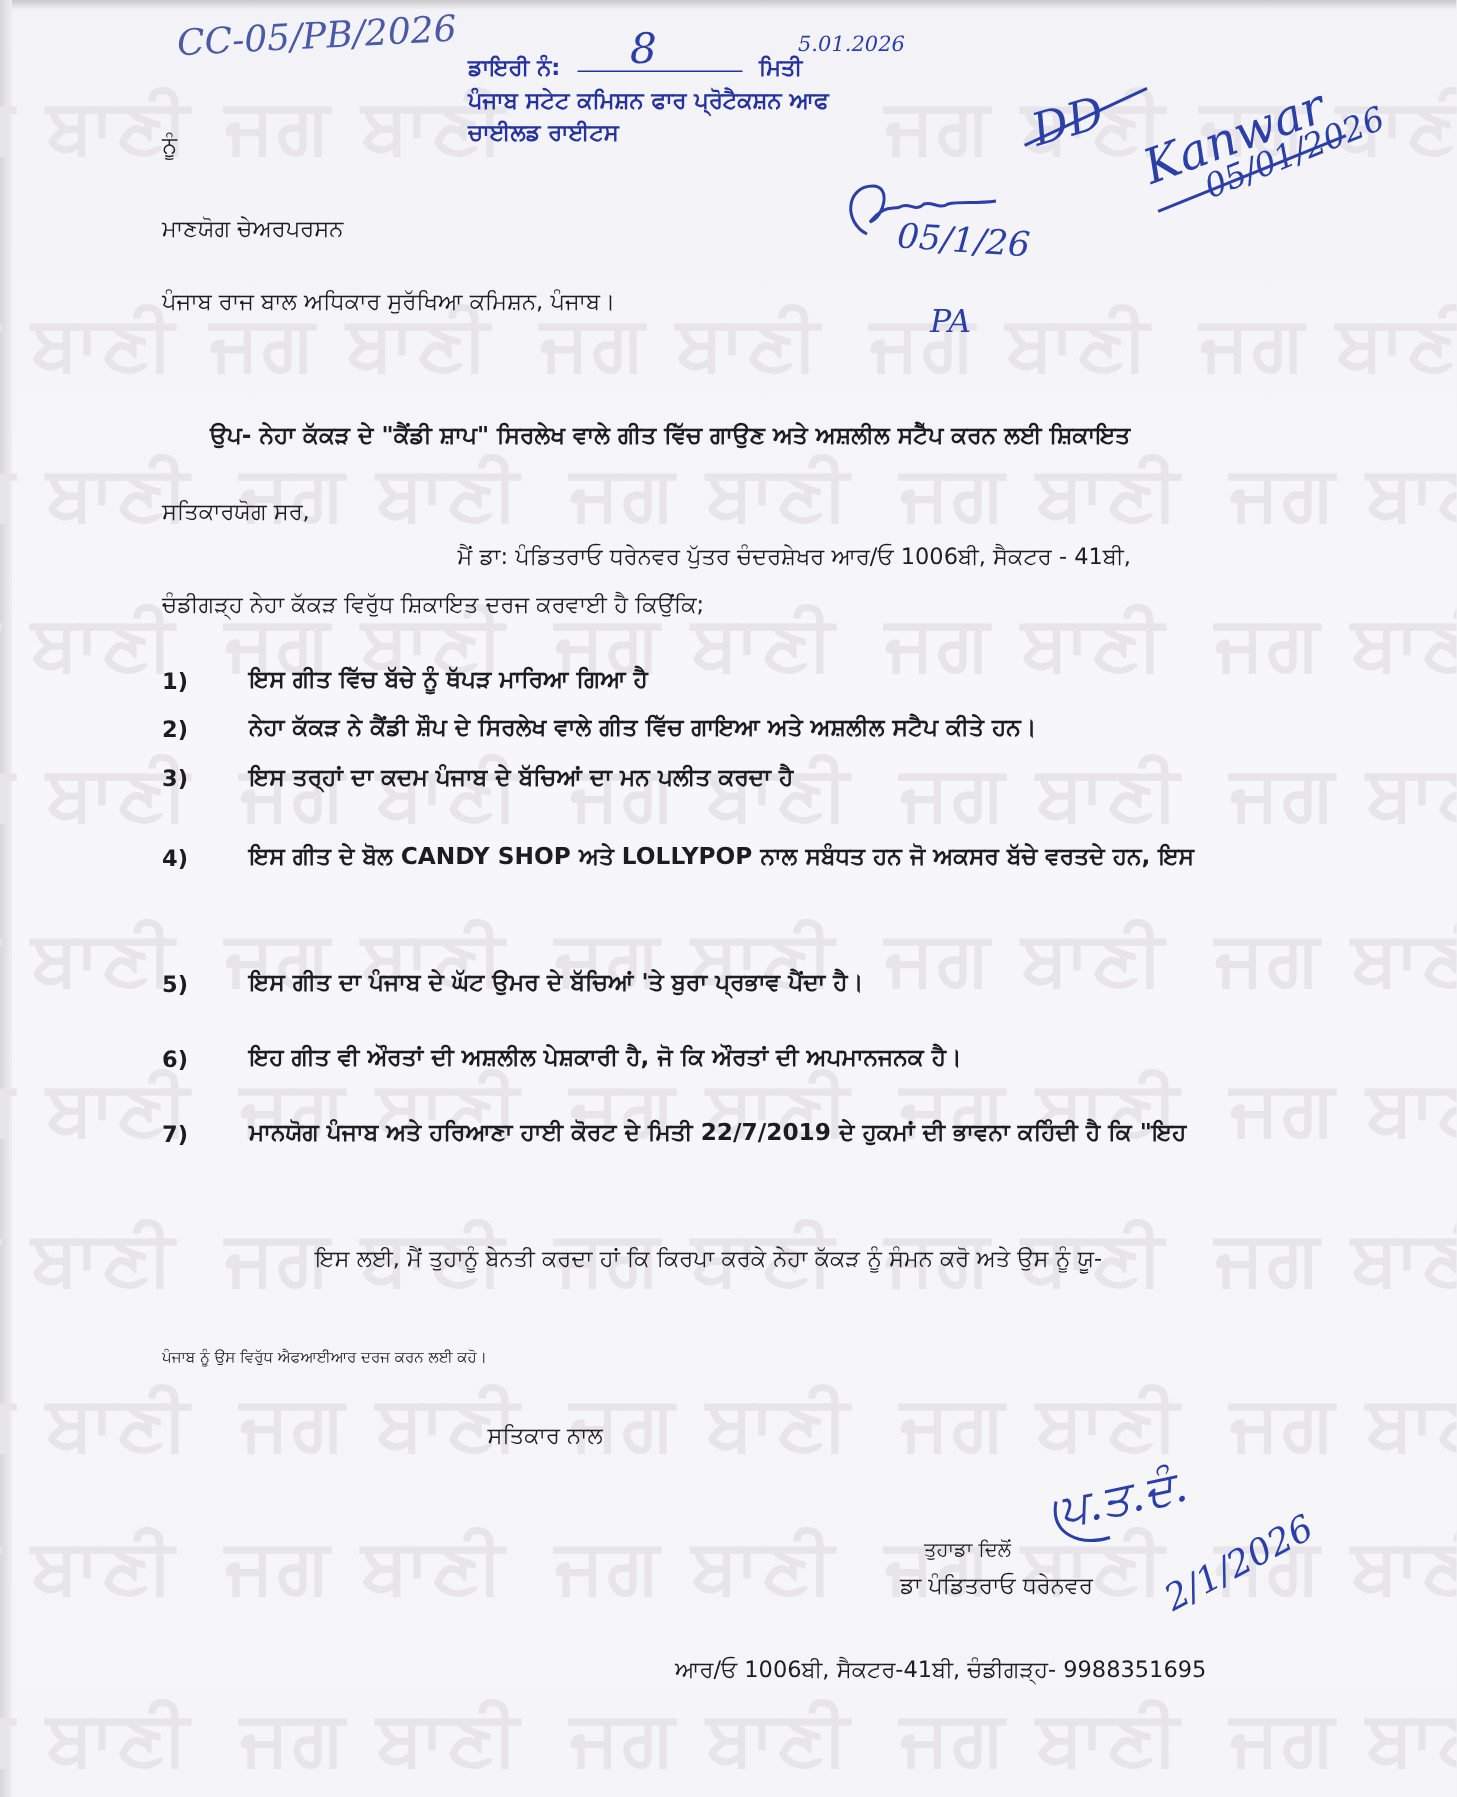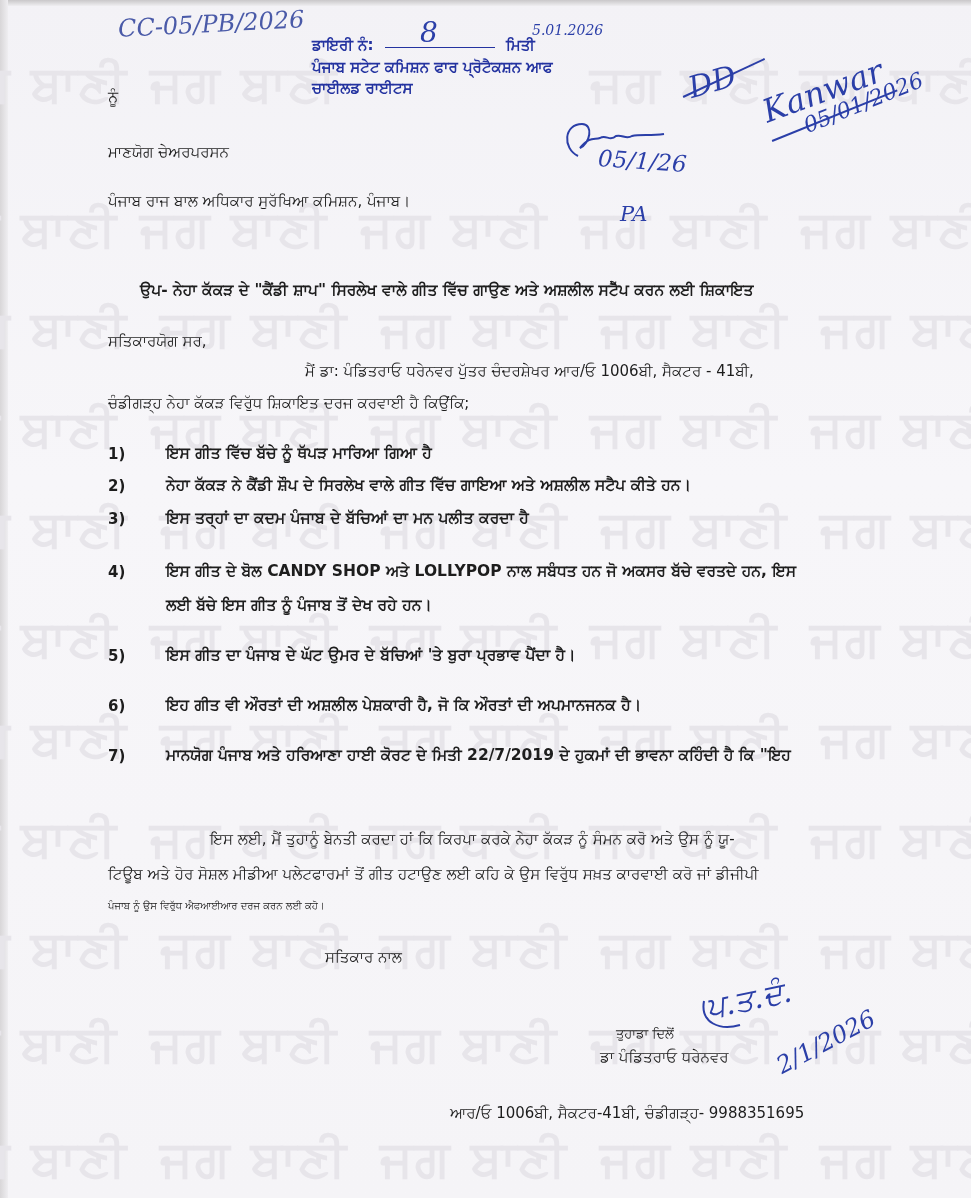--- a/index.html
+++ b/index.html
@@ -161,33 +161,31 @@
   <span class="item" style="left:166px;top:444px">ਇਸ ਗੀਤ ਵਿੱਚ ਬੱਚੇ ਨੂੰ ਥੱਪੜ ਮਾਰਿਆ ਗਿਆ ਹੈ</span>
 
   <span class="num" style="left:108px;top:477px">2)</span>
   <span class="item" style="left:166px;top:476px">ਨੇਹਾ ਕੱਕੜ ਨੇ ਕੈਂਡੀ ਸ਼ੌਪ ਦੇ ਸਿਰਲੇਖ ਵਾਲੇ ਗੀਤ ਵਿੱਚ ਗਾਇਆ ਅਤੇ ਅਸ਼ਲੀਲ ਸਟੈਪ ਕੀਤੇ ਹਨ।</span>
 
   <span class="num" style="left:108px;top:510px">3)</span>
   <span class="item" style="left:166px;top:509px">ਇਸ ਤਰ੍ਹਾਂ ਦਾ ਕਦਮ ਪੰਜਾਬ ਦੇ ਬੱਚਿਆਂ ਦਾ ਮਨ ਪਲੀਤ ਕਰਦਾ ਹੈ</span>
 
   <span class="num" style="left:108px;top:563px">4)</span>
   <span class="item" style="left:166px;top:562px">ਇਸ ਗੀਤ ਦੇ ਬੋਲ CANDY SHOP ਅਤੇ LOLLYPOP ਨਾਲ ਸਬੰਧਤ ਹਨ ਜੋ ਅਕਸਰ ਬੱਚੇ ਵਰਤਦੇ ਹਨ, ਇਸ</span>
-  <span class="item" style="left:166px;top:596px">ਲਈ ਬੱਚੇ ਇਸ ਗੀਤ ਨੂੰ ਪੰਜਾਬ ਤੋਂ ਦੇਖ ਰਹੇ ਹਨ।</span>
 
   <span class="num" style="left:108px;top:647px">5)</span>
   <span class="item" style="left:166px;top:646px">ਇਸ ਗੀਤ ਦਾ ਪੰਜਾਬ ਦੇ ਘੱਟ ਉਮਰ ਦੇ ਬੱਚਿਆਂ 'ਤੇ ਬੁਰਾ ਪ੍ਰਭਾਵ ਪੈਂਦਾ ਹੈ।</span>
 
   <span class="num" style="left:108px;top:697px">6)</span>
   <span class="item" style="left:166px;top:696px">ਇਹ ਗੀਤ ਵੀ ਔਰਤਾਂ ਦੀ ਅਸ਼ਲੀਲ ਪੇਸ਼ਕਾਰੀ ਹੈ, ਜੋ ਕਿ ਔਰਤਾਂ ਦੀ ਅਪਮਾਨਜਨਕ ਹੈ।</span>
 
   <span class="num" style="left:108px;top:747px">7)</span>
   <span class="item" style="left:166px;top:746px">ਮਾਨਯੋਗ ਪੰਜਾਬ ਅਤੇ ਹਰਿਆਣਾ ਹਾਈ ਕੋਰਟ ਦੇ ਮਿਤੀ 22/7/2019 ਦੇ ਹੁਕਮਾਂ ਦੀ ਭਾਵਨਾ ਕਹਿੰਦੀ ਹੈ ਕਿ "ਇਹ</span>
 
   <span class="t" style="left:210px;top:830px;font-size:15px">ਇਸ ਲਈ, ਮੈਂ ਤੁਹਾਨੂੰ ਬੇਨਤੀ ਕਰਦਾ ਹਾਂ ਕਿ ਕਿਰਪਾ ਕਰਕੇ ਨੇਹਾ ਕੱਕੜ ਨੂੰ ਸੰਮਨ ਕਰੋ ਅਤੇ ਉਸ ਨੂੰ ਯੂ-</span>
-  <span class="t" style="left:108px;top:865px;font-size:15px">ਟਿਊਬ ਅਤੇ ਹੋਰ ਸੋਸ਼ਲ ਮੀਡੀਆ ਪਲੇਟਫਾਰਮਾਂ ਤੋਂ ਗੀਤ ਹਟਾਉਣ ਲਈ ਕਹਿ ਕੇ ਉਸ ਵਿਰੁੱਧ ਸਖ਼ਤ ਕਾਰਵਾਈ ਕਰੋ ਜਾਂ ਡੀਜੀਪੀ</span>
   <span class="t" style="left:108px;top:900px;font-size:10px">ਪੰਜਾਬ ਨੂੰ ਉਸ ਵਿਰੁੱਧ ਐਫਆਈਆਰ ਦਰਜ ਕਰਨ ਲਈ ਕਹੋ।</span>
 
   <span class="t" style="left:325px;top:948px;font-size:15px">ਸਤਿਕਾਰ ਨਾਲ</span>
 
   <span class="t" style="left:616px;top:1026px;font-size:13px">ਤੁਹਾਡਾ ਦਿਲੋਂ</span>
   <span class="ink" style="left:705px;top:982px;font-size:30px;transform:rotate(-12deg)">ਪ.ਤ.ਦੰ.</span>
   <svg style="position:absolute;left:700px;top:995px" width="60" height="40">
     <path d="M4,6 C0,28 20,36 40,30" fill="none" stroke="#2b3fa8" stroke-width="2"></path>
   </svg>
   <span class="ink" style="left:772px;top:1028px;font-size:24px;transform:rotate(-28deg)">2/1/2026</span>

